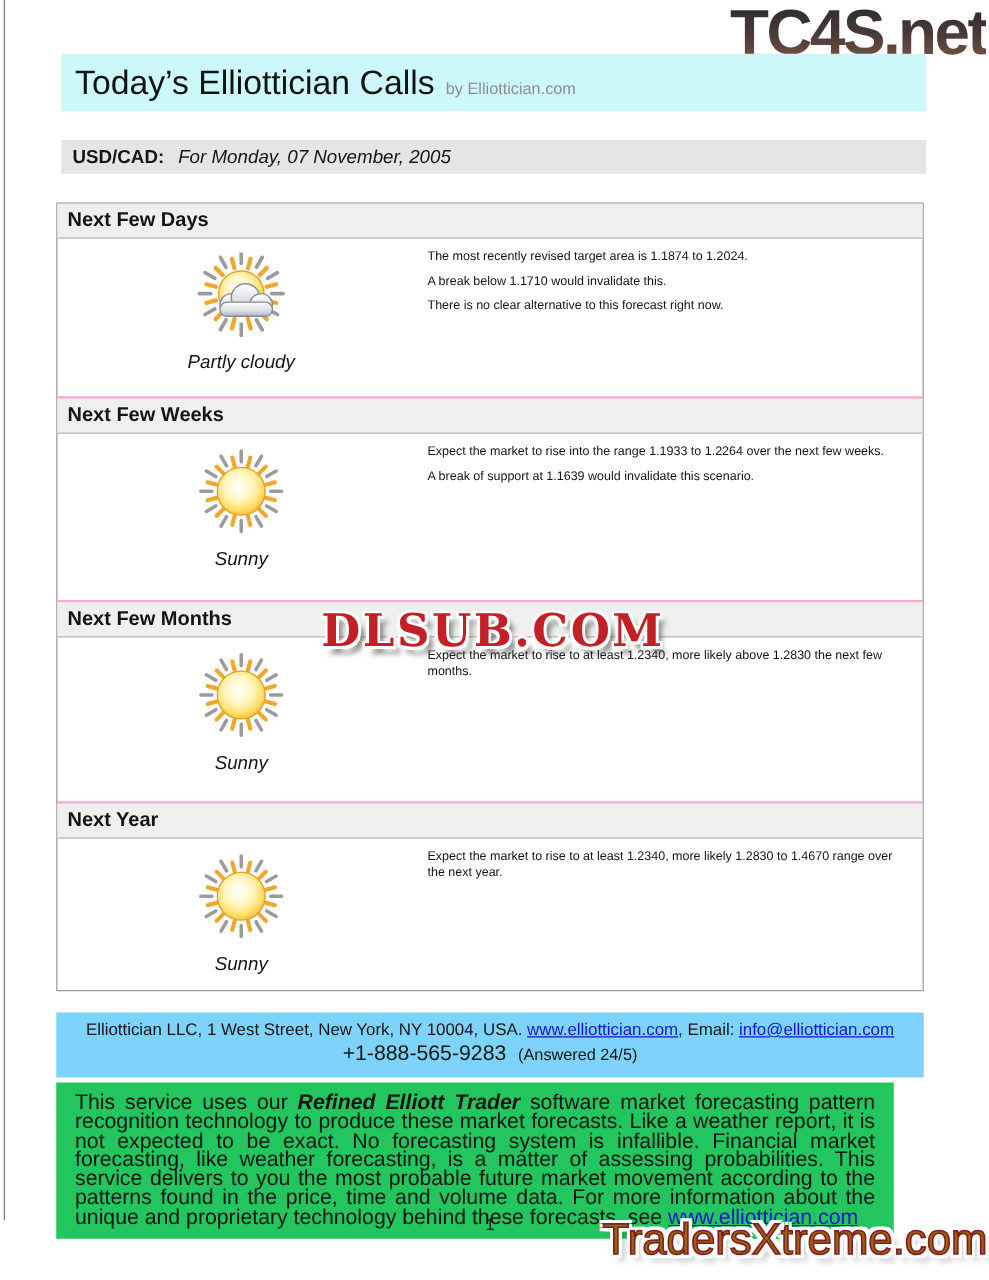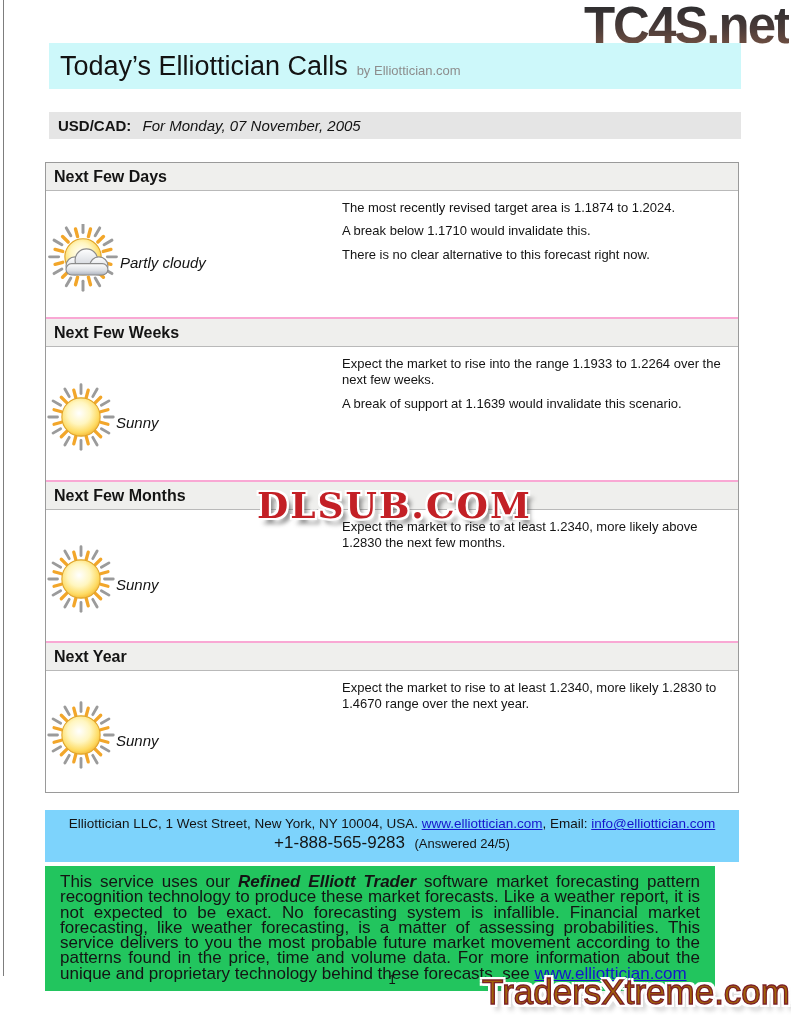--- a/index.html
+++ b/index.html
@@ -47,25 +47,25 @@
   .section + .section { border-top:2px solid #f9a8d4; }
   .section-header {
     background:#efefed; height:27px; line-height:27px;
     font-weight:bold; font-size:16px; padding-left:8px;
     border-bottom:1px solid #b9b9b9;
   }
   .section-body { display:flex; }
   .b1 { min-height:126px; } .b2 { min-height:133px; }
   .b3 { min-height:131px; } .b4 { min-height:121px; }
   .icon-col {
-    width:294px; display:flex; flex-direction:row; align-items:center;
+    width:294px; display:flex; flex-direction:column; align-items:center;
     padding-top:11px; box-sizing:border-box; flex:none;
   }
   .condition { font-style:italic; font-size:15px; margin-top:6px; }
-  .text-col { flex:1; padding:9px 12px 0 2px; font-size:13px; }
+  .text-col { flex:1; padding:9px 12px 0 2px; font-size:10px; }
   .text-col p { margin:0 0 7px 0; line-height:1.26; }
 
   a.link { color:#1414cc; text-decoration:underline; }
 
   
   .dlsub {
     position:absolute; left:257px; top:487px; line-height:1;
     font-family:"DejaVu Serif", serif; font-weight:bold;
     font-size:36px; letter-spacing:2px; color:#c32026;
     text-shadow:

